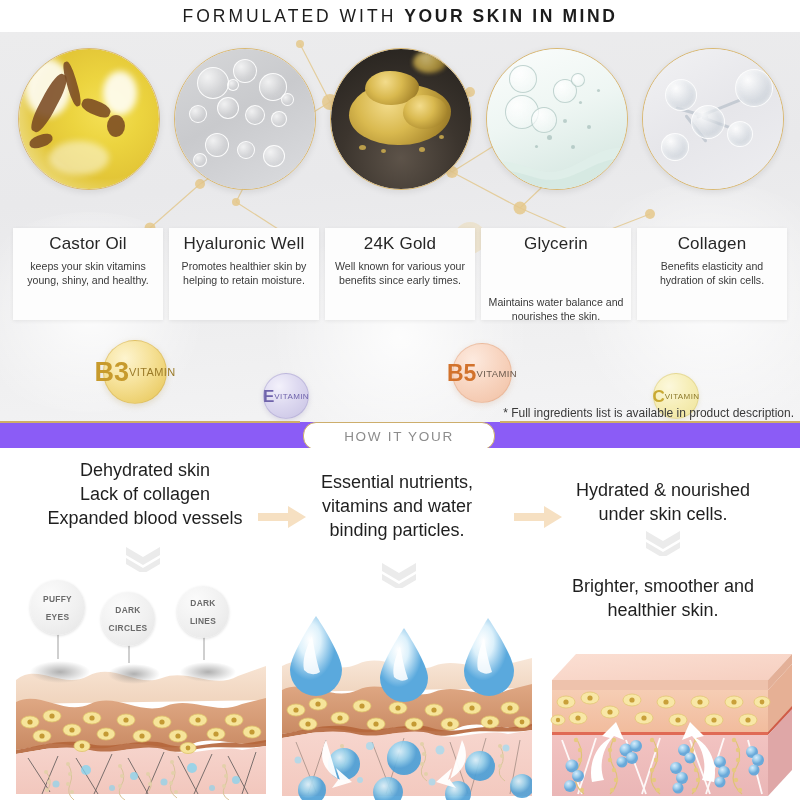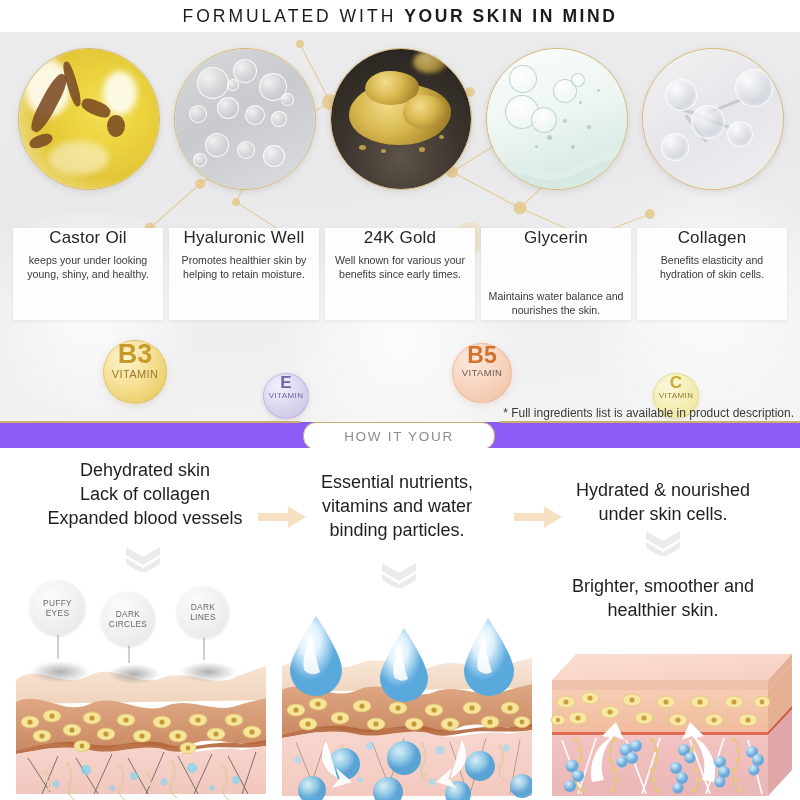--- a/index.html
+++ b/index.html
@@ -69,29 +69,29 @@
   .cnode{position:absolute;border-radius:50%;border:1.3px solid rgba(255,255,255,.9);
          background:radial-gradient(circle at 33% 28%,rgba(255,255,255,.85) 0%,rgba(200,208,216,.55) 60%,rgba(168,178,190,.5) 100%);
          box-shadow:inset 0 0 5px rgba(255,255,255,.7);}
   .cbond{position:absolute;background:rgba(185,193,203,.75);height:3px;border-radius:2px;}
 
   
   .cards{position:absolute;left:0;top:196px;width:800px;height:94px;}
   .card{
     position:absolute;top:0;width:150px;height:92px;background:#fdfdfd;
     box-shadow:0 1px 4px rgba(0,0,0,.07);
-    display:flex;flex-direction:column;align-items:center;box-sizing:border-box;
+    display:flex;flex-direction:column;align-items:center;padding-top:6px;box-sizing:border-box;
   }
   .card-name{font-size:17px;color:#262626;margin-bottom:5px;letter-spacing:.2px;white-space:nowrap;}
   .card-desc{font-size:10.6px;line-height:14.2px;color:#3a3a3a;text-align:center;padding:0 7px;}
 
   
   .vits{position:absolute;left:0;top:292px;width:800px;height:98px;}
-  .vit{position:absolute;border-radius:50%;display:flex;flex-direction:column;
-       align-items:center;box-sizing:border-box;}
+  .vit{position:absolute;border-radius:50%;display:flex;flex-direction:row;
+       align-items:center;justify-content:center;box-sizing:border-box;}
   .vit .v-main{font-weight:bold;line-height:1;}
   .vit .v-sub{letter-spacing:.4px;line-height:1;}
 
   .vit-b3{width:64px;height:64px;
     background:radial-gradient(circle at 34% 28%,#fdf4cf 0%,#f6e29a 42%,#eccf6c 78%,#dcb94e 100%);
     border:1.5px solid rgba(214,178,88,.55);box-shadow:0 2px 6px rgba(180,150,70,.25);}
   .vit-b3 .v-main{font-size:27px;color:#c79a2c;}
   .vit-b3 .v-sub{font-size:11px;color:#9a7a28;margin-top:1px;}
 
   .vit-e{width:46px;height:46px;
@@ -134,21 +134,21 @@
   .step-text2{font-size:18px;line-height:24px;color:#1f1f1f;text-align:center;}
 
   .arrow{position:absolute;width:48px;height:22px;}
   .chev{position:absolute;width:38px;height:26px;}
 
   
   .pin{position:absolute;border-radius:50%;
     background:radial-gradient(circle at 36% 28%,#fbfbfb 0%,#f0f0f0 55%,#e4e4e4 100%);
     box-shadow:0 1px 3px rgba(0,0,0,.13);
     display:flex;align-items:center;justify-content:center;text-align:center;}
-  .pin-label{font-size:8.4px;line-height:10px;color:#6a6a6a;letter-spacing:.3px;}
+  .pin-label{font-size:8.4px;line-height:18px;color:#6a6a6a;letter-spacing:.3px;font-weight:bold;}
   .pin-stem{position:absolute;width:1.6px;background:#cfcfcf;}
 
   
   .skin{position:absolute;}
   .skin svg{display:block;}
 </style>
 </head>
 <body>
 
 <div class="page">
@@ -295,21 +295,21 @@
           <div class="cnode" style="left:48px;top:56px;width:32px;height:32px;"></div>
           <div class="cnode" style="left:84px;top:72px;width:24px;height:24px;"></div>
           <div class="cnode" style="left:18px;top:84px;width:26px;height:26px;"></div>
         </div>
       </div>
     </div>
 
     <div class="cards">
       <div class="card" style="left:13px;">
         <div class="card-name">Castor Oil</div>
-        <div class="card-desc">keeps your under looking young, shiny, and healthy.</div>
+        <div class="card-desc">keeps your skin vitamins young, shiny, and healthy.</div>
       </div>
       <div class="card" style="left:169px;">
         <div class="card-name">Hyaluronic Well</div>
         <div class="card-desc">Promotes healthier skin by helping to retain moisture.</div>
       </div>
       <div class="card" style="left:325px;">
         <div class="card-name">24K Gold</div>
         <div class="card-desc">Well known for various your benefits since early times.</div>
       </div>
       <div class="card" style="left:481px;gap:36px;">

